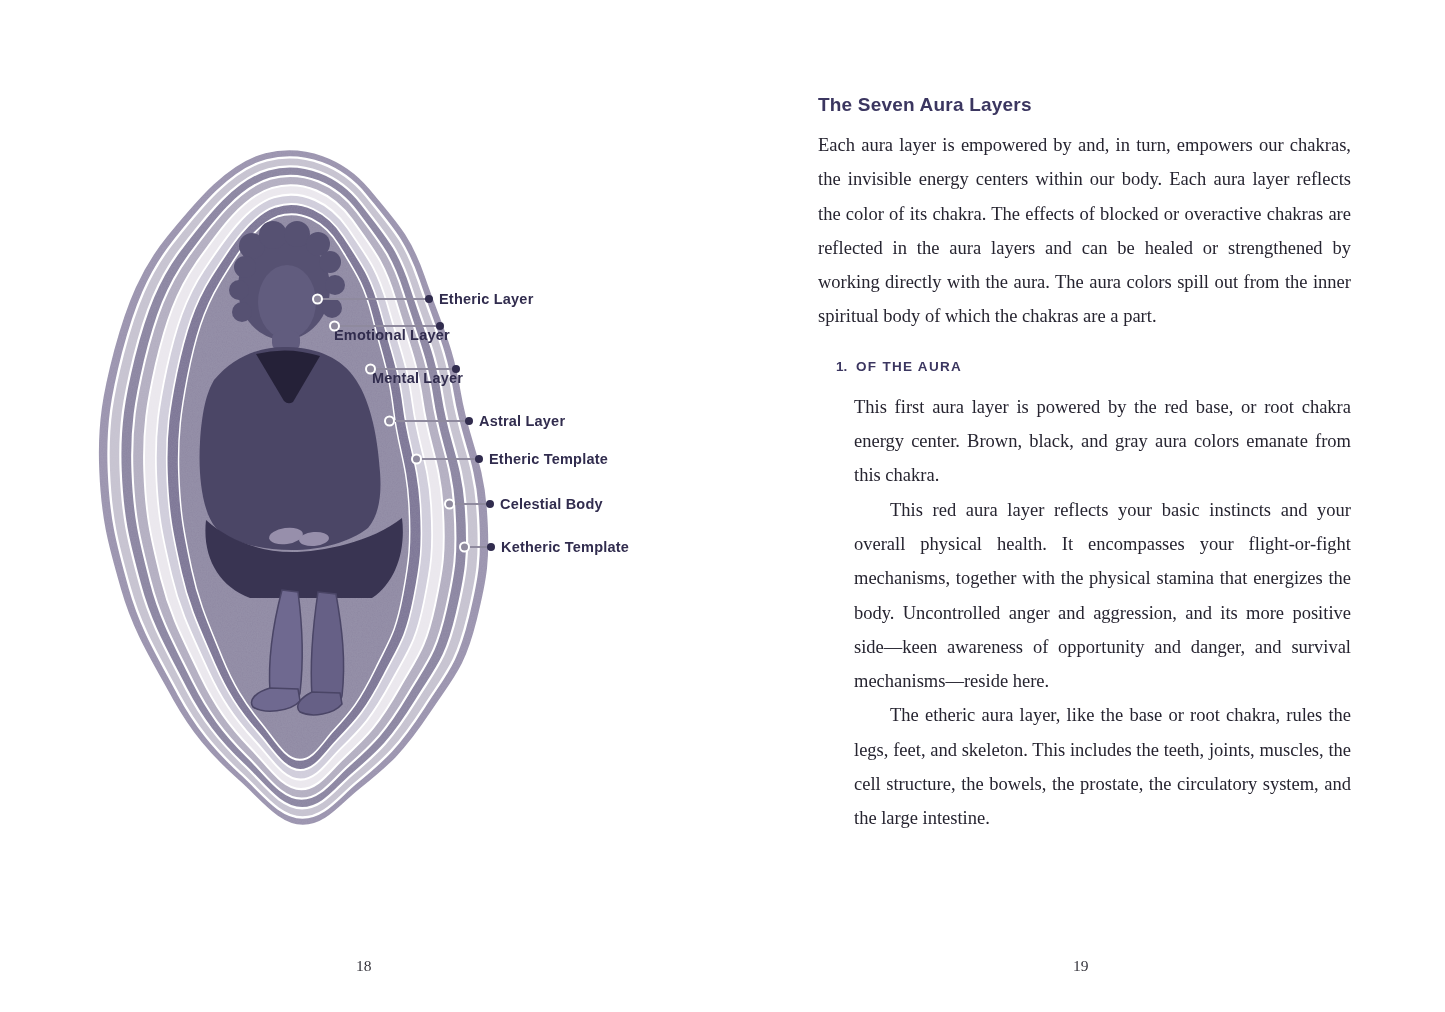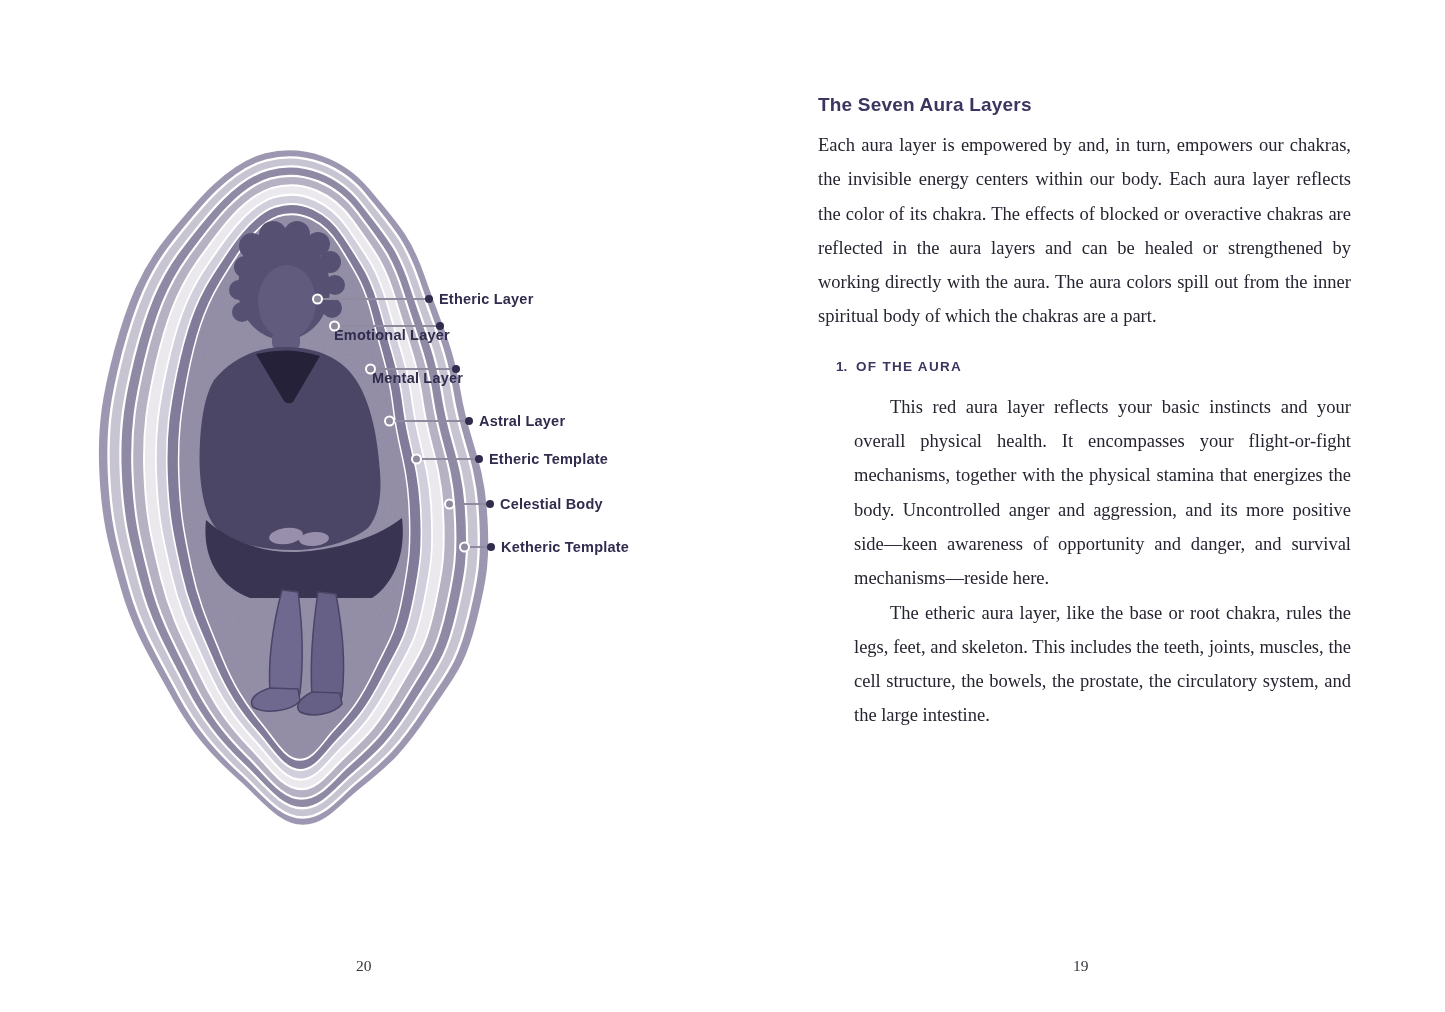--- a/index.html
+++ b/index.html
@@ -234,34 +234,35 @@
   </div>
   <div class="label-row" style="left:449px; top:504px;">
     <span class="leader" style="width:41px"></span>
     <span class="label-text">Celestial Body</span>
   </div>
   <div class="label-row" style="left:464px; top:547px;">
     <span class="leader" style="width:27px"></span>
     <span class="label-text">Ketheric Template</span>
   </div>
 
-  <div class="pagenum left">20</div>
+  <div class="pagenum left">18</div>
 
   <div class="right-col">
     <h1 class="main-heading">The Seven Aura Layers</h1>
     <p class="intro">Each aura layer is empowered by and, in turn, empowers our chakras, the invisible energy centers within our body. Each aura layer reflects the color of its chakra. The effects of blocked or overactive chakras are reflected in the aura layers and can be healed or strengthened by working directly with the aura. The aura colors spill out from the inner spiritual body of which the chakras are a part.</p>
 
     <div class="section-head">
       <span class="sec-num">1.</span>
       <span class="sec-title">
         <span>OF THE AURA</span>
       </span>
     </div>
 
     <div class="sec-body">
+      <p>This first aura layer is powered by the red base, or root chakra energy center. Brown, black, and gray aura colors emanate from this chakra.</p>
       <p class="indented">This red aura layer reflects your basic instincts and your overall physical health. It encompasses your flight-or-fight mechanisms, together with the physical stamina that energizes the body. Uncontrolled anger and aggression, and its more positive side—keen awareness of opportunity and danger, and survival mechanisms—reside here.</p>
       <p class="indented">The etheric aura layer, like the base or root chakra, rules the legs, feet, and skeleton. This includes the teeth, joints, muscles, the cell structure, the bowels, the prostate, the circulatory system, and the large intestine.</p>
     </div>
   </div>
 
   <div class="pagenum right">19</div>
 
 </div>
 
 </body></html>

